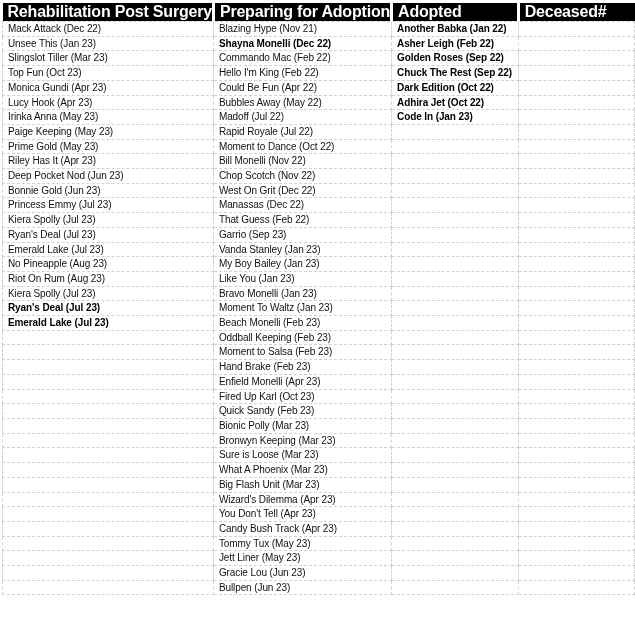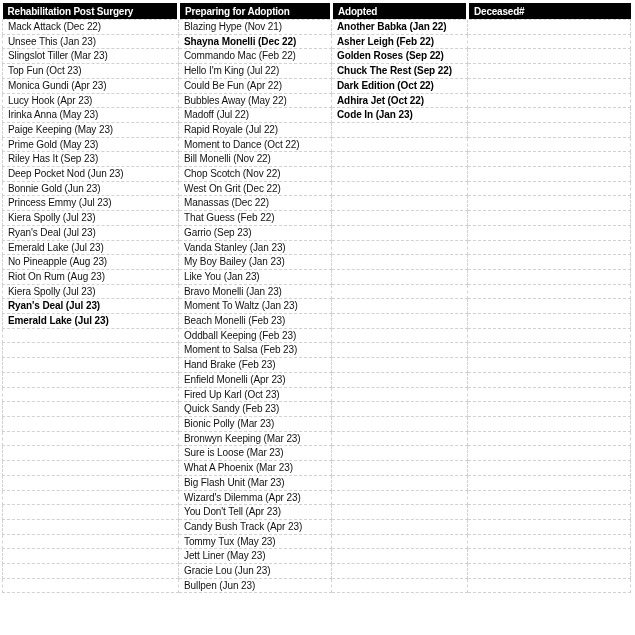--- a/index.html
+++ b/index.html
@@ -10,21 +10,21 @@
     position:relative;overflow:hidden;
   }
   .sheet{position:absolute;top:3px;left:2px;}
   table{border-collapse:collapse;table-layout:fixed;}
   col.c0{width:176px;}
   col.c1{width:153px;}
   col.c2{width:136px;}
   col.c3{width:163px;}
   th{
     background:#000000;color:#ffffff;
-    font-weight:bold;font-size:10px;letter-spacing:-0.2px;
+    font-weight:bold;font-size:16px;letter-spacing:-0.2px;
     text-align:left;vertical-align:middle;
     height:16px;padding:0 0 0 5px;
     border-right:3px solid #ffffff;
     white-space:nowrap;overflow:hidden;
   }
   th:last-child{border-right:none;}
   td{
     font-size:10px;color:#111111;letter-spacing:-0.1px;
     height:13.7px;line-height:13.7px;
     padding:0 0 0 5px;
@@ -67,21 +67,21 @@
           <td></td>
         </tr>
         <tr>
           <td>Slingslot Tiller (Mar 23)</td>
           <td>Commando Mac (Feb 22)</td>
           <td class="bold">Golden Roses (Sep 22)</td>
           <td></td>
         </tr>
         <tr>
           <td>Top Fun (Oct 23)</td>
-          <td>Hello I'm King (Jul 22)</td>
+          <td>Hello I'm King (Feb 22)</td>
           <td class="bold">Chuck The Rest (Sep 22)</td>
           <td></td>
         </tr>
         <tr>
           <td>Monica Gundi (Apr 23)</td>
           <td>Could Be Fun (Apr 22)</td>
           <td class="bold">Dark Edition (Oct 22)</td>
           <td></td>
         </tr>
         <tr>
@@ -102,21 +102,21 @@
           <td></td>
           <td></td>
         </tr>
         <tr>
           <td>Prime Gold (May 23)</td>
           <td>Moment to Dance (Oct 22)</td>
           <td></td>
           <td></td>
         </tr>
         <tr>
-          <td>Riley Has It (Sep 23)</td>
+          <td>Riley Has It (Apr 23)</td>
           <td>Bill Monelli (Nov 22)</td>
           <td></td>
           <td></td>
         </tr>
         <tr>
           <td>Deep Pocket Nod (Jun 23)</td>
           <td>Chop Scotch (Nov 22)</td>
           <td></td>
           <td></td>
         </tr>

